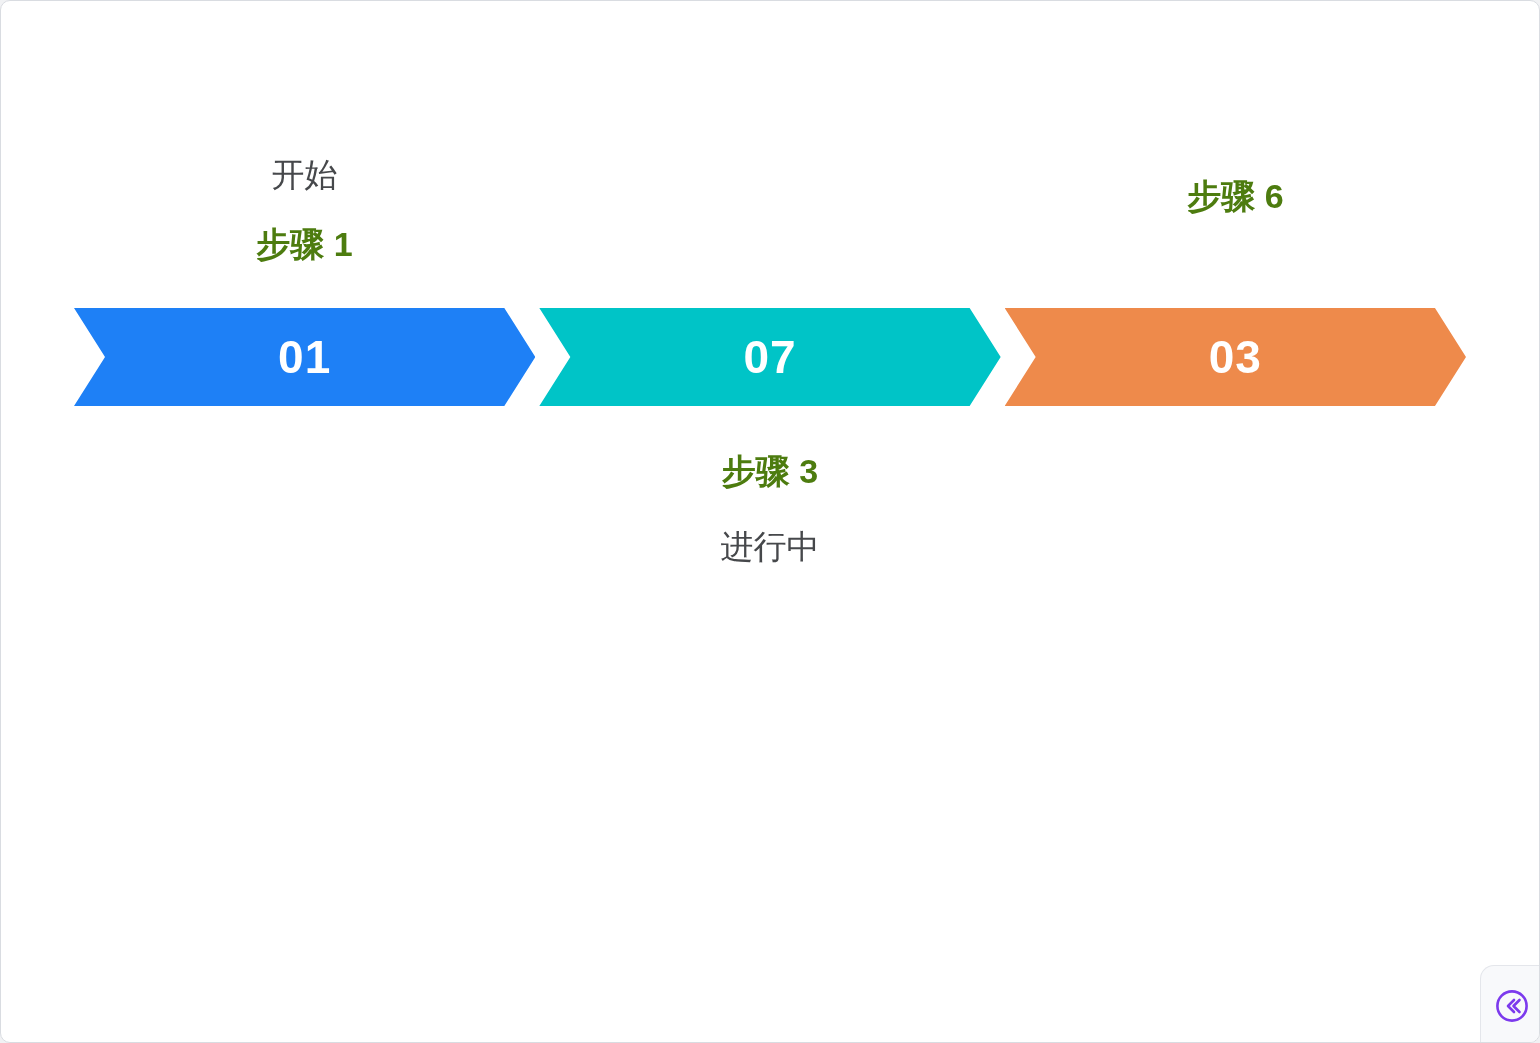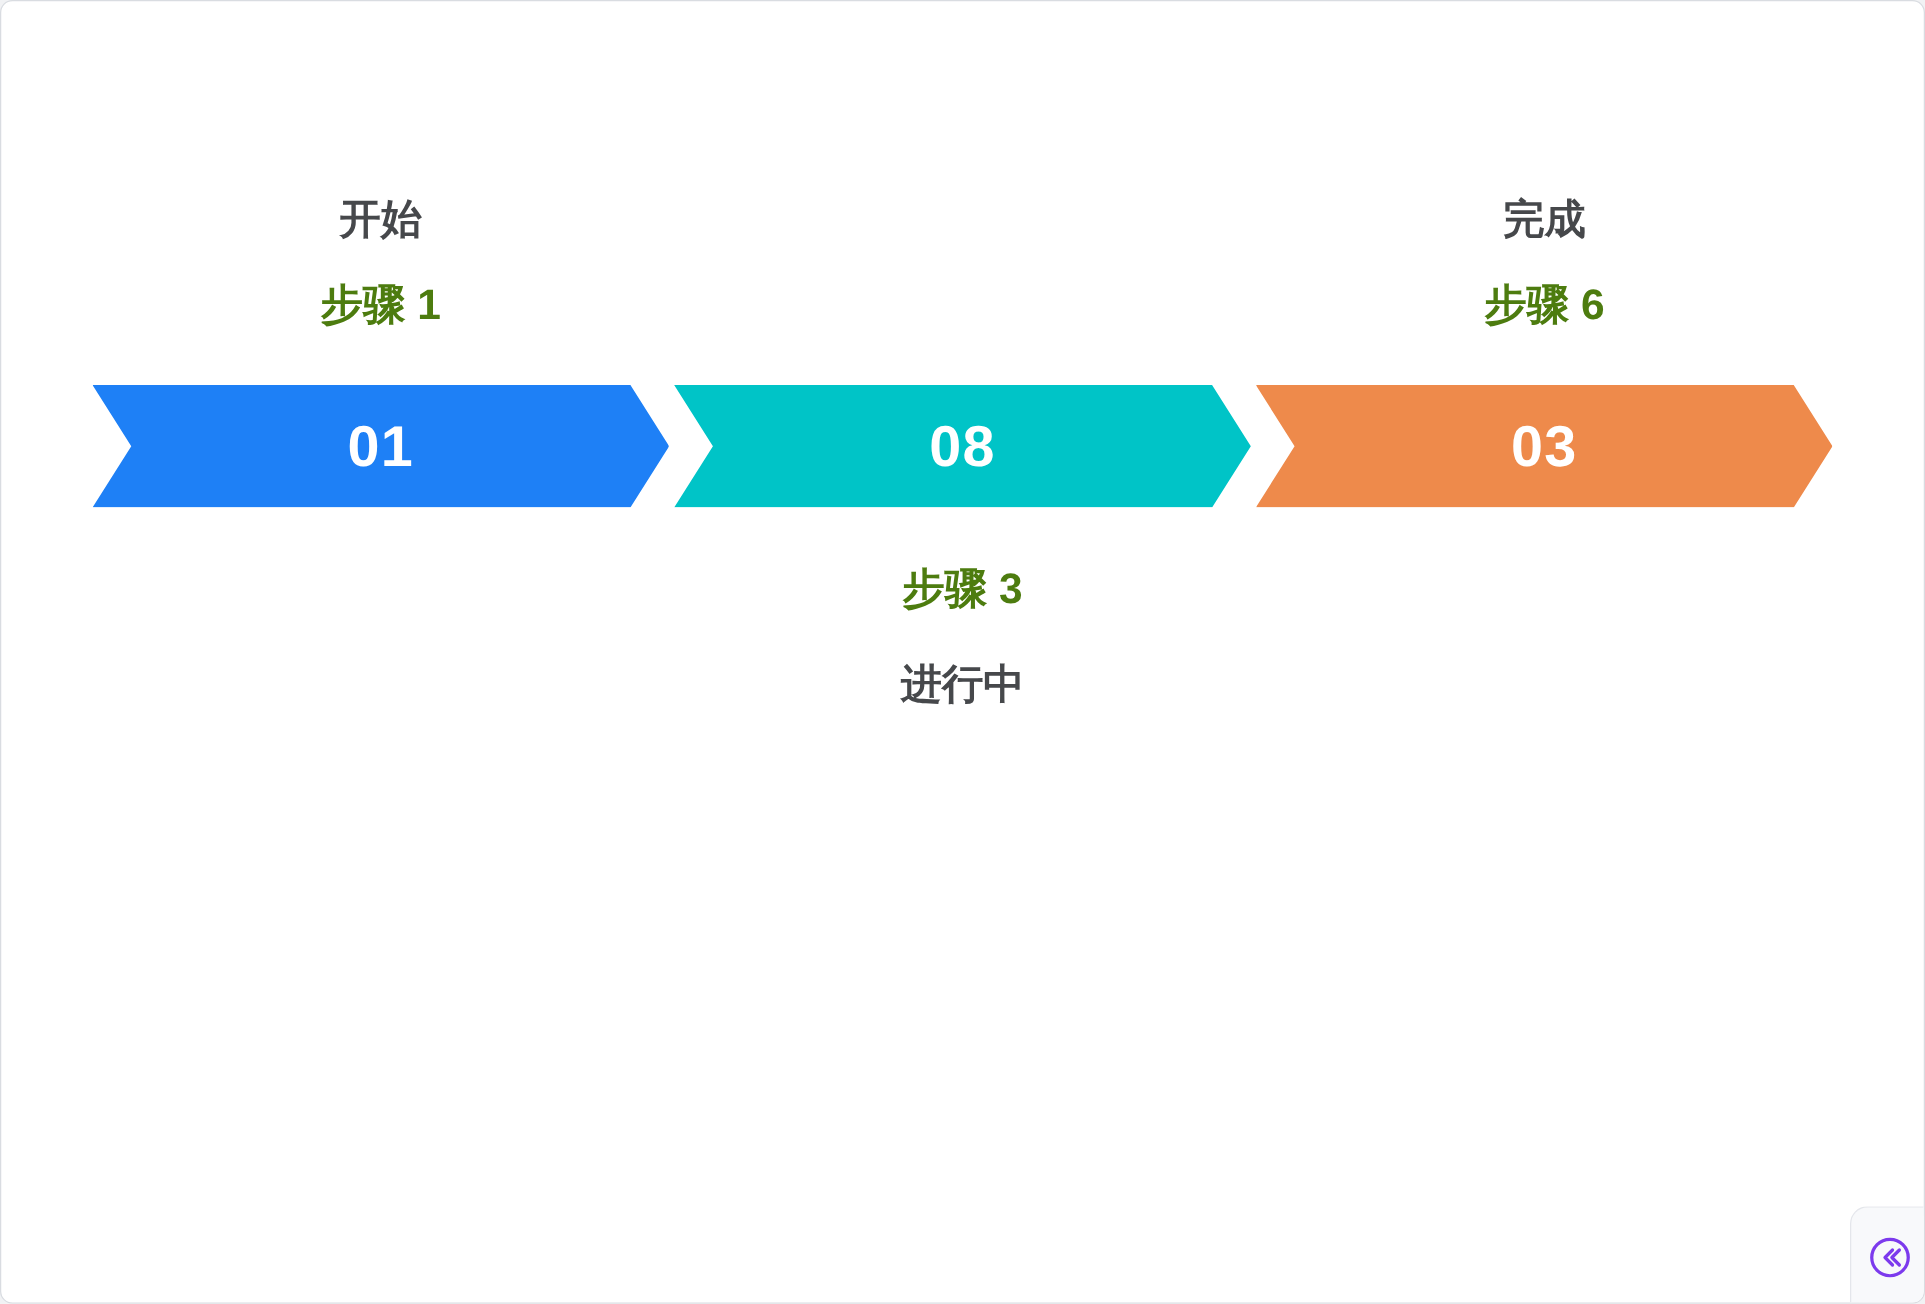--- a/index.html
+++ b/index.html
@@ -43,21 +43,20 @@
     letter-spacing: 1px;
   }
   .step-labels {
     position: absolute;
     text-align: center;
   }
   .step-labels .sub {
     font-size: 33px;
     color: #46484b;
     line-height: 48px;
-    font-weight: bold;
   }
   .step-labels .title {
     font-size: 34px;
     font-weight: 700;
     color: #4d7c0f;
     line-height: 48px;
   }
   .labels-step1 { left: 73px;   top: 150px; width: 461px; }
   .labels-step3 { left: 1004px; top: 150px; width: 461px; }
   .labels-step1 .title, .labels-step3 .title { margin-top: 21px; }
@@ -92,30 +91,29 @@
 <body>
 
 <div class="page">
 
   <div class="step-labels labels-step1">
     <div class="sub">开始</div>
     <div class="title">步骤 1</div>
   </div>
 
   <div class="step-labels labels-step3">
-    <div class="sub">完成</div>
     <div class="title">步骤 6</div>
   </div>
 
   <div class="arrows">
     <div class="arrow" style="background: rgb(30, 128, 246);">
       <span class="num">01</span>
     </div>
     <div class="arrow" style="background: rgb(0, 196, 199);">
-      <span class="num">08</span>
+      <span class="num">07</span>
     </div>
     <div class="arrow" style="background: rgb(238, 138, 75);">
       <span class="num">03</span>
     </div>
   </div>
 
   <div class="step-labels labels-step2">
     <div class="title">步骤 3</div>
     <div class="sub">进行中</div>
   </div>

